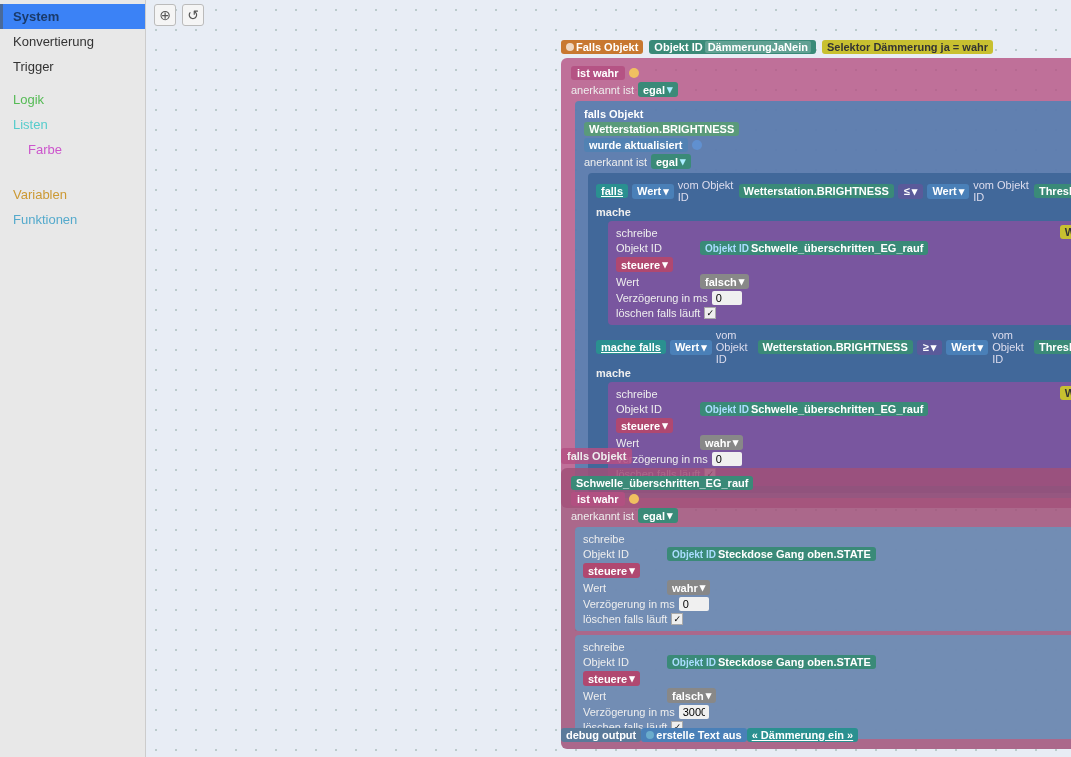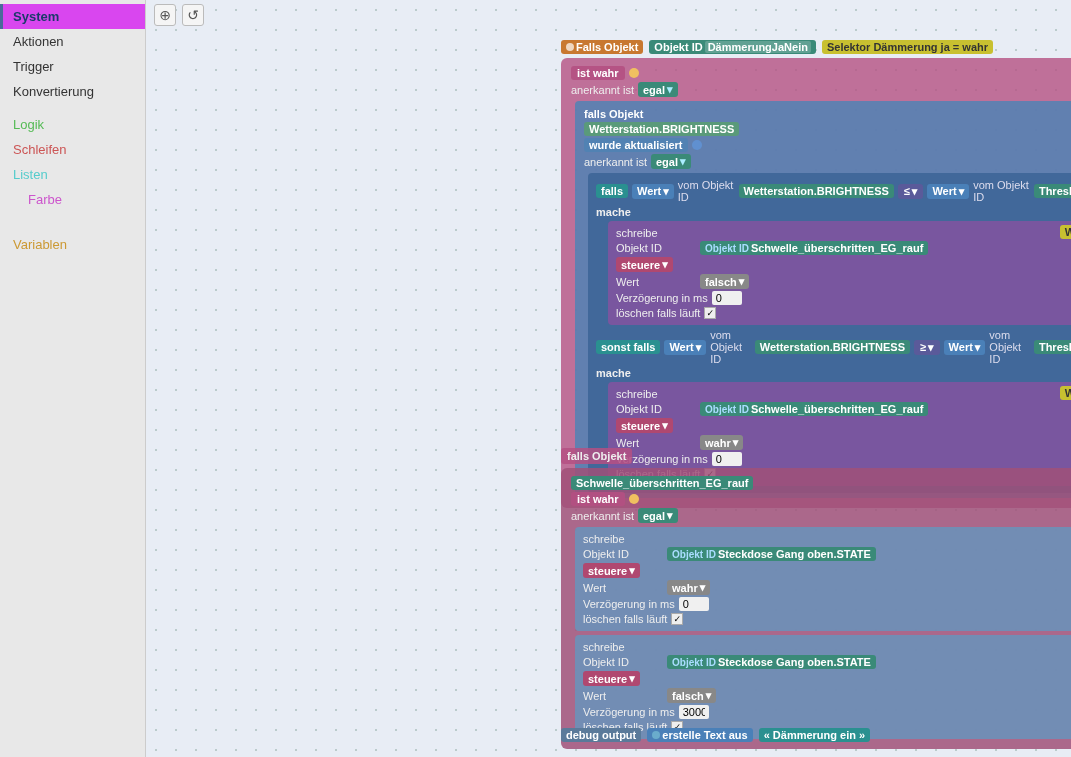--- a/index.html
+++ b/index.html
@@ -15,21 +15,21 @@
       flex-direction: column;
       padding-top: 4px;
     }
     .sidebar-item {
       padding: 5px 10px;
       cursor: pointer;
       font-size: 13px;
       color: #333;
       border-left: 3px solid transparent;
     }
-    .sidebar-item.active { background: #d946ef; color: #1a3a6a; font-weight: bold; border-left-color: #4a6a9a; }
+    .sidebar-item.active { background: #3b82f6; color: #1a3a6a; font-weight: bold; border-left-color: #4a6a9a; }
     .sidebar-section-divider { height: 8px; }
     .sidebar-item.colored-logik { color: #5b5; }
     .sidebar-item.colored-schleifen { color: #c55; }
     .sidebar-item.colored-mathematik { color: #55c; }
     .sidebar-item.colored-text { color: #c85; }
     .sidebar-item.colored-listen { color: #5cc; }
     .sidebar-item.colored-farbe { color: #c5c; padding-left: 25px; }
     .sidebar-item.colored-variablen { color: #c93; margin-top: 12px; }
     .sidebar-item.colored-funktionen { color: #5ac; }
 
@@ -91,21 +91,21 @@
       font-weight: bold;
       cursor: pointer;
       white-space: nowrap;
     }
     .ib-teal { background: #3a8a78; color: white; }
     .ib-pink { background: #b04870; color: white; }
     .ib-blue { background: #4a80b8; color: white; }
     .ib-orange { background: #c87830; color: white; }
     .ib-gray { background: #888; color: white; }
     .ib-yellow { background: #c8c030; color: #333; }
-    .ib-cyan { background: #2a9090; color: white; }
+    .ib-cyan { background: #2a9090; color: white; text-decoration: underline; }
 
     .small-input {
       background: #f0f0f0;
       border: none;
       border-radius: 2px;
       padding: 1px 4px;
       font-size: 11px;
       width: 30px;
     }
 
@@ -127,30 +127,29 @@
     .connector-dot-blue {
       background: #6090d0;
     }
   </style>
 </head>
 <body>
 
 <div id="sidebar">
   <div id="sidebar-items">
   <div class="sidebar-item active">System</div>
-      <div class="sidebar-item">Aktionen</div>
+      <div class="sidebar-item">Konvertierung</div>
       <div class="sidebar-item">Trigger</div>
-      <div class="sidebar-item">Konvertierung</div>
       <div class="sidebar-section-divider"></div>
       <div class="sidebar-item colored-logik">Logik</div>
-      <div class="sidebar-item colored-schleifen">Schleifen</div>
       <div class="sidebar-item colored-listen">Listen</div>
       <div class="sidebar-item colored-farbe">Farbe</div>
       <div class="sidebar-section-divider"></div>
       <div class="sidebar-item colored-variablen">Variablen</div>
+      <div class="sidebar-item colored-funktionen">Funktionen</div>
     </div>
 </div>
 
 <div id="main">
 
   <div id="toolbar">
     <div class="toolbar-btn">⊕</div>
     <div class="toolbar-btn">↺</div>
   </div>
 
@@ -270,21 +269,21 @@
             <div class="panel-row">
               <span style="color:#eee;font-size:11px;min-width:80px;">löschen falls läuft</span>
               <div class="checkbox-inline">✓</div>
             </div>
           </div>
         </div>
 
         <div style="margin-top:4px;">
           <div class="panel-row">
             <div class="inline-block ib-cyan">
-              <span>sonst falls</span>
+              <span>mache falls</span>
             </div>
             <div class="inline-block ib-blue">
               <span>Wert</span>▾
             </div>
             <span style="color:#dde;font-size:11px;">
               <span>vom Objekt ID</span>
             </span>
             <div class="inline-block ib-teal">
               <span>Wetterstation.BRIGHTNESS</span>
             </div>
@@ -429,21 +428,21 @@
           <input class="small-input" value="3000" readonly="" style="">
         </div>
         <div class="panel-row">
           <span style="color:#eee;font-size:11px;min-width:80px;">löschen falls läuft</span>
           <div class="checkbox-inline">✓</div>
         </div>
       </div>
     </div>
   </div>
 
-  <div style="position:absolute; top:728px; left:415px; display:flex; align-items:center; gap:6px;">
+  <div style="position:absolute; top:728px; left:415px; display:flex; align-items:center; ">
     <div class="inline-block" style="background:#5a7a9a;color:white;">
       <span>debug output</span>
     </div>
     <div class="inline-block ib-blue">
       <div class="connector-dot-blue" style="width:8px;height:8px;border-radius:50%;background:#6aaccc;"></div>
       <span>erstelle Text aus</span>
     </div>
     <div class="inline-block ib-cyan">
       <span>« Dämmerung ein »</span>
     </div>

